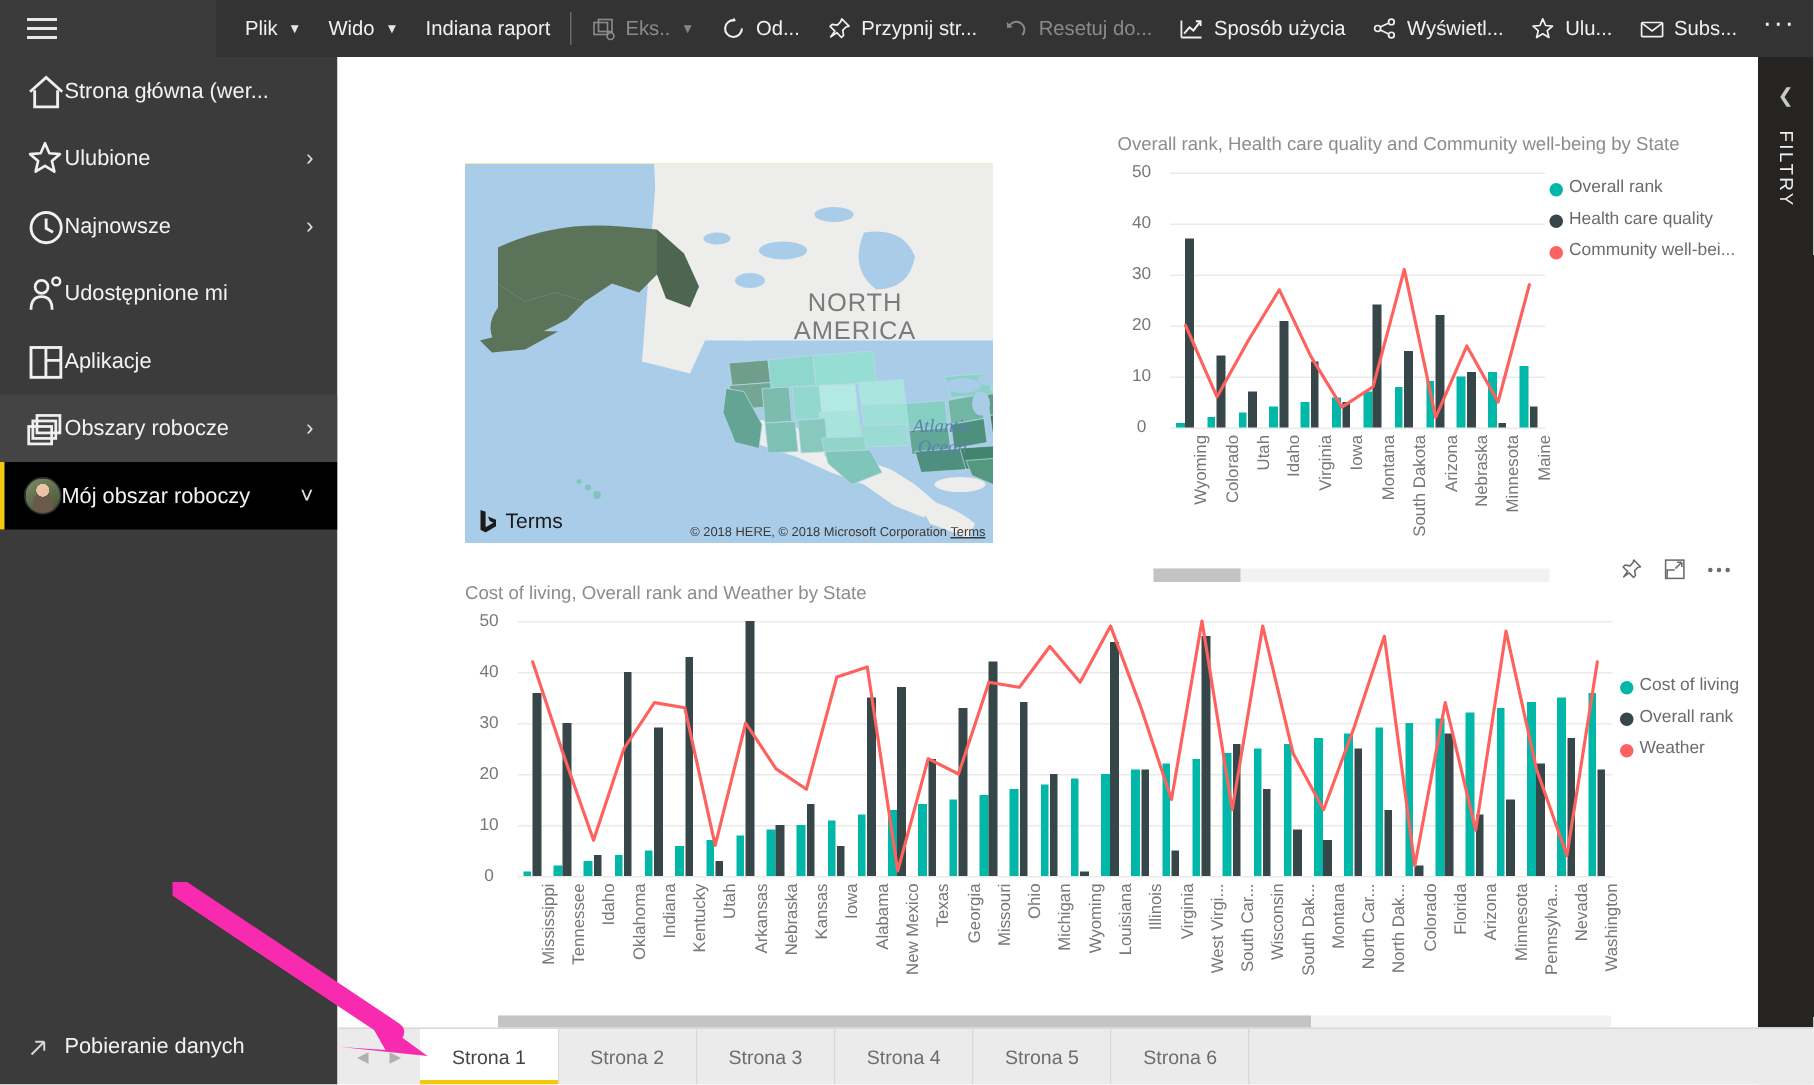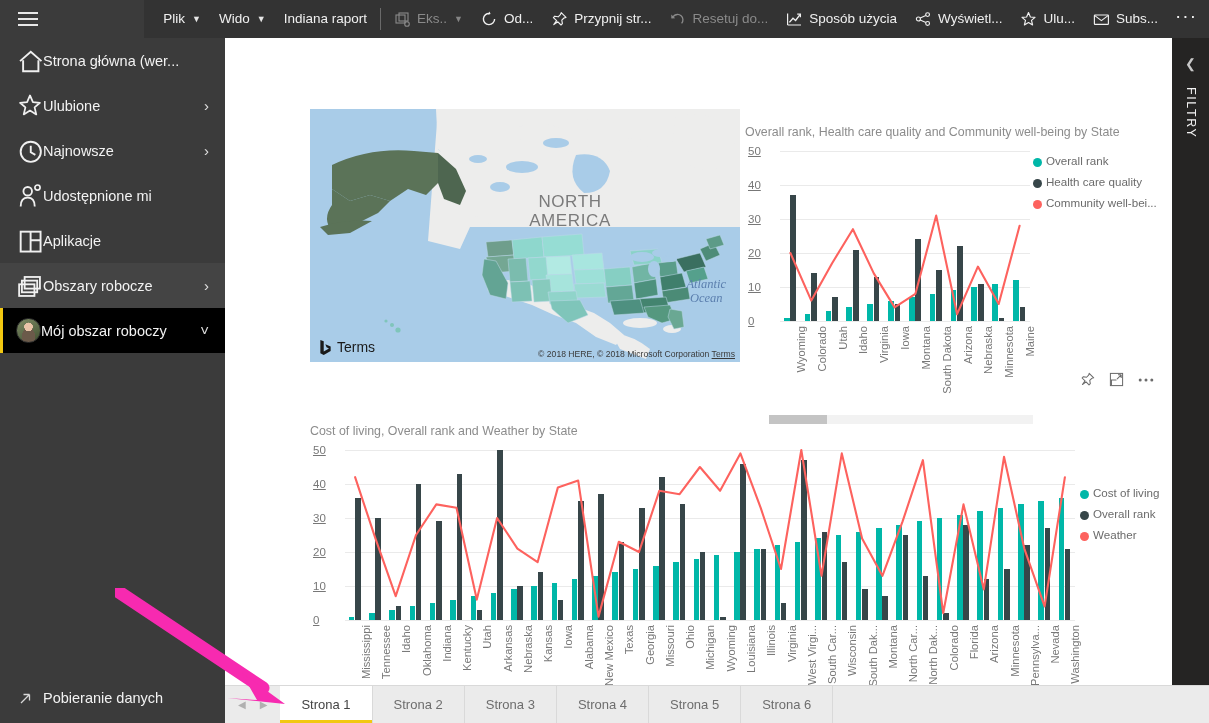--- a/index.html
+++ b/index.html
@@ -70,21 +70,21 @@
   
   .canvas {
     position: absolute; left: 225px; top: 38px; width: 947px; height: 647px;
     background: #ffffff;
   }
   .vtitle { color: #8c8c8c; font-size: 12.4px; white-space: nowrap; }
 
   
   .map-visual { position: absolute; left: 85px; top: 51px; width: 430px; height: 273px; }
   .map-box {
-    position: absolute; left: 0; top: 20px; width: 430px; height: 253px;
+    position: absolute; left: 0; top: 20px; width: 352px; height: 253px;
     background: #fde047; overflow: hidden;
   }
   .bing { position: absolute; left: 9px; bottom: 7px; display: flex; align-items: center; gap: 5px;
           font-size: 14px; color: #1a1a1a; }
   .bing-mark { width: 13px; height: 15px; }
   .map-credit {
     position: absolute; right: 5px; bottom: 3px; font-size: 8.6px; color: #3a3a3a;
     white-space: nowrap;
   }
   .map-credit u { text-decoration: underline; }
@@ -92,28 +92,28 @@
     position: absolute; left: 200px; top: 83px; width: 120px; text-align: center;
     color: #7b7b7b; font-size: 17px; line-height: 19px; letter-spacing: .6px;
   }
   .map-label-atl {
     position: absolute; right: 14px; top: 168px; text-align: center;
     color: #5b7fae; font-size: 12.5px; font-style: italic; line-height: 14px;
     font-family: "Liberation Serif", serif;
   }
 
   
-  .chart-visual { position: absolute; margin-top: 36px; }
+  .chart-visual { position: absolute; }
   .c1 { left: 520px; top: 51px; width: 400px; height: 290px; }
   .c2 { left: 85px; top: 350px; width: 835px; height: 280px; }
 
   .plot { position: absolute; left: 0; background: #fff; }
   .gridline { position: absolute; left: 0; height: 1px; background: #eaeaea; }
-  .ytick { position: absolute; right: 0; font-size: 11.5px; color: #777; text-align: left;
-           transform: translateY(-50%); white-space: nowrap; text-decoration: underline; }
+  .ytick { position: absolute; right: 0; font-size: 11.5px; color: #777; text-align: center;
+           transform: translateY(-50%); white-space: nowrap; }
   .bar { position: absolute; bottom: 0; }
   .bar.a { background: #00b7a8; }
   .bar.b { background: #374649; }
   .xlab {
     position: absolute; font-size: 11.2px; color: #777; white-space: nowrap;
     transform-origin: left top; transform: rotate(-90deg); text-align: right;
   }
   .legend { position: absolute; display: flex; flex-direction: column; gap: 8px; }
   .lg-row { display: flex; align-items: flex-end; gap: 4px; font-size: 11.6px; color: #6b6b6b; white-space: nowrap; }
   .dot { width: 9px; height: 9px; border-radius: 50%; flex: 0 0 9px; }

